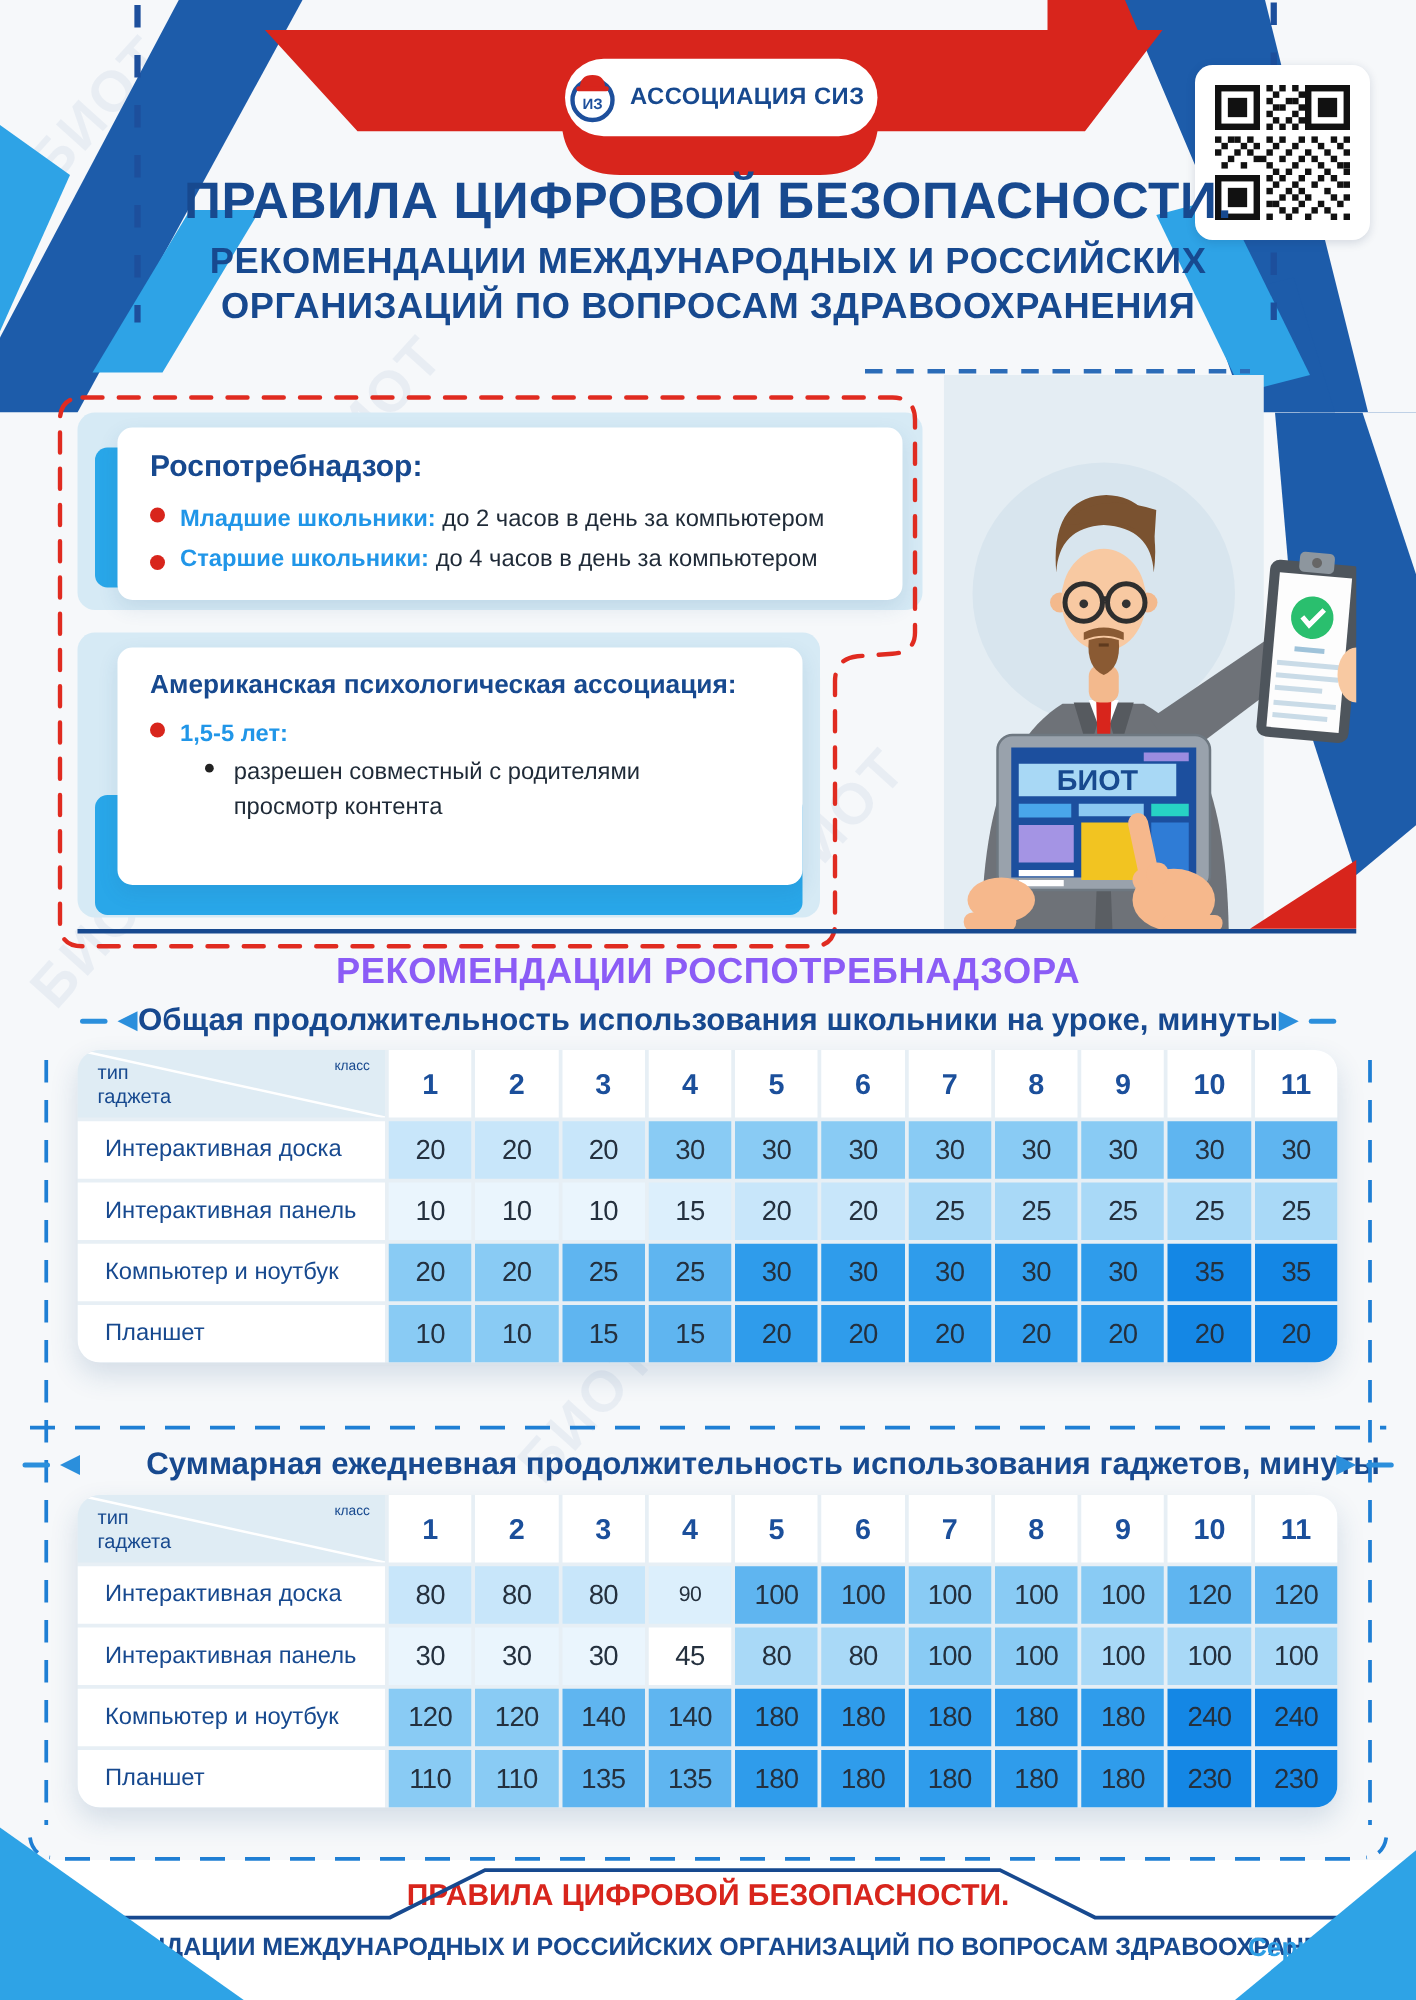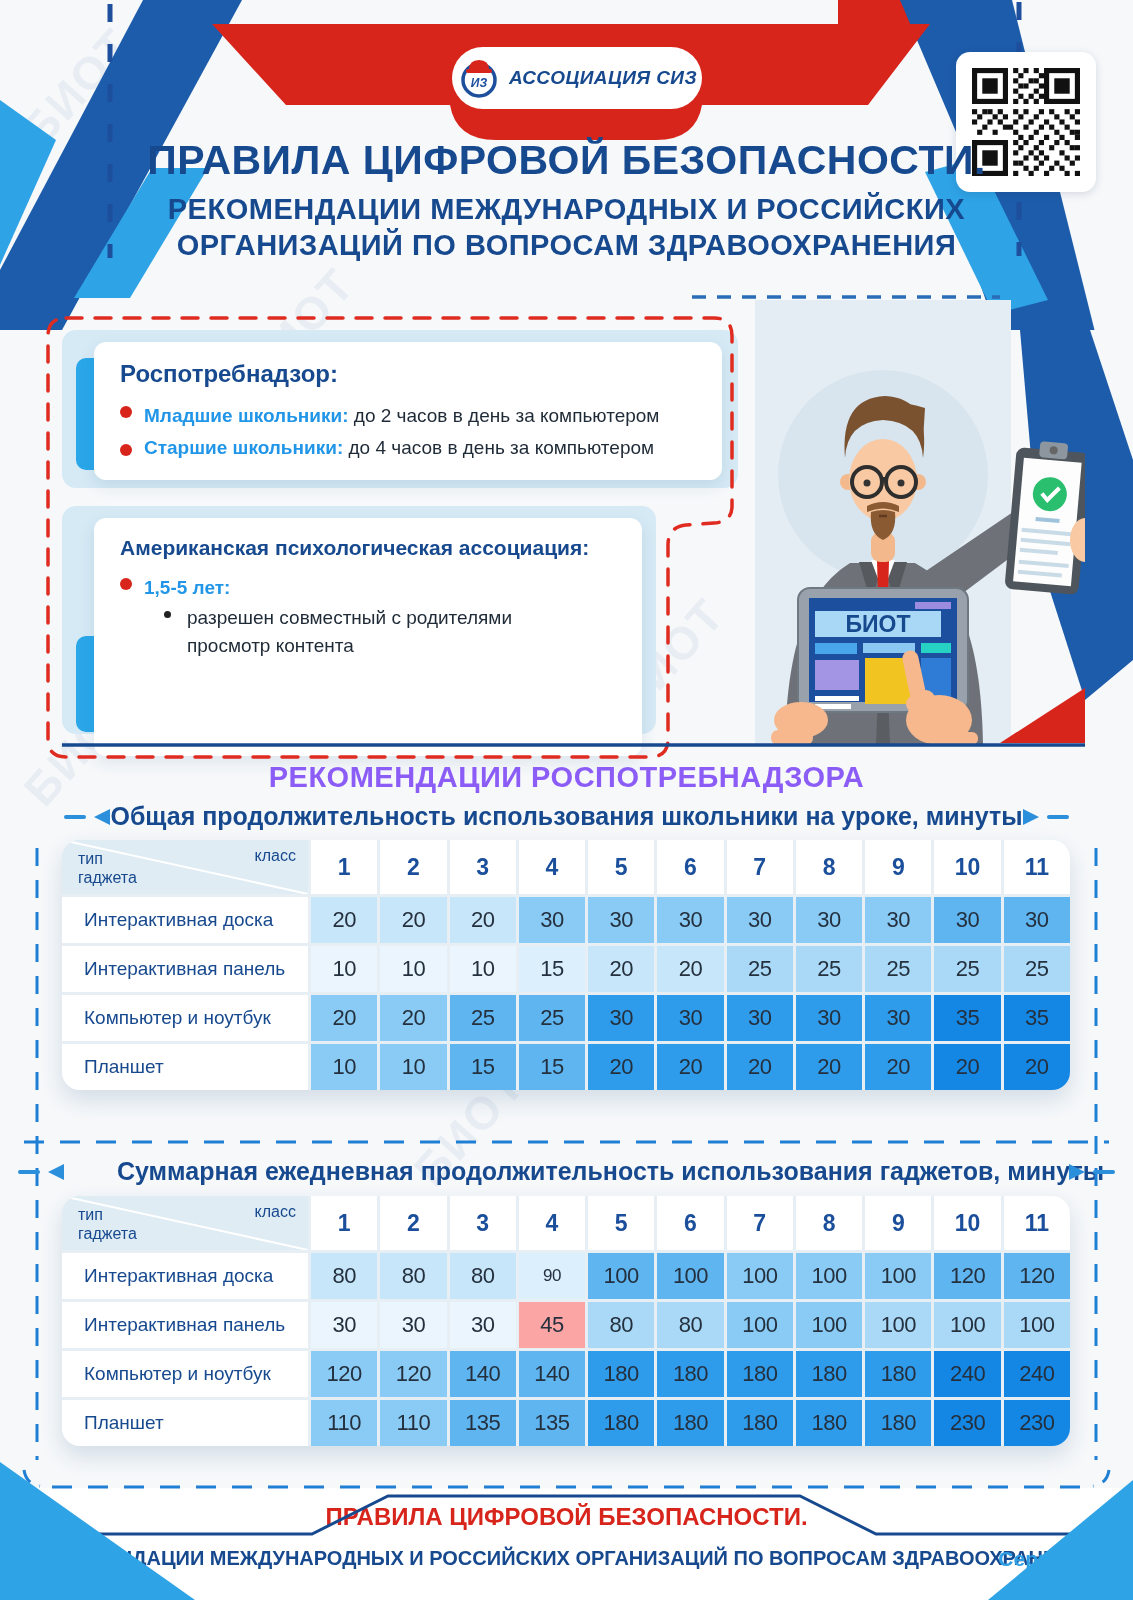--- a/index.html
+++ b/index.html
@@ -5,21 +5,21 @@
   html,body{margin:0;padding:0;background:#dfe3e6;}
   .page{position:relative;width:1133px;height:1600px;margin:0 auto;background:#f6f8fa;overflow:hidden;
         font-family:"Liberation Sans",sans-serif;}
   .abs{position:absolute;}
   svg{display:block;}
   
   .wm{position:absolute;font-weight:700;font-size:46px;color:#17498f;opacity:.055;
       transform:rotate(-48deg);letter-spacing:2px;pointer-events:none;}
   
   .logo-pill{position:absolute;left:452px;top:47px;width:250px;height:62px;background:#fff;border-radius:32px;
-      display:flex;align-items:center;justify-content:center;gap:8px;z-index:3;font-style:italic;}
+      display:flex;align-items:center;gap:8px;z-index:3;}
   .logo-text{font-size:19px;font-weight:700;color:#17498f;letter-spacing:.4px;}
   .qr-box{position:absolute;left:956px;top:52px;width:140px;height:140px;background:#fff;border-radius:14px;
       display:flex;align-items:center;justify-content:center;z-index:3;box-shadow:0 2px 8px rgba(20,40,80,.15);}
   .main-title{position:absolute;left:0;top:136px;width:100%;text-align:center;color:#17498f;z-index:3;}
   .main-title .t1{font-size:41px;font-weight:700;letter-spacing:.5px;line-height:1.2;}
   .main-title .t2{font-size:29px;font-weight:700;letter-spacing:.5px;line-height:1.25;margin-top:6px;}
   .main-title .t3{font-size:29px;font-weight:700;letter-spacing:.5px;line-height:1.25;}
   
   .panel{position:absolute;border-radius:14px;background:#d6eaf5;z-index:2;}
   .accent{position:absolute;border-radius:10px;background:#29a7e9;z-index:2;}
@@ -36,21 +36,21 @@
       color:#8b5cf6;letter-spacing:.5px;z-index:3;}
   .tbl-title{position:absolute;left:0;width:100%;text-align:center;font-size:25px;font-weight:700;color:#17498f;z-index:3;}
   
   .gadget-grid{position:absolute;left:62px;width:1008px;display:grid;
       grid-template-columns:246px repeat(11,1fr);grid-template-rows:54px repeat(4,46px);gap:3px;
       background:#e7eff5;border-radius:18px;overflow:hidden;z-index:2;
       box-shadow:0 10px 22px rgba(30,80,130,.16);}
   .cell{display:flex;align-items:center;justify-content:center;}
   .cell.head{background:#fff;font-size:23px;font-weight:700;color:#1b4f9b;}
   .cell.corner{background:#dfecf4;position:relative;}
-  .corner .c-top{position:absolute;right:12px;top:7px;font-size:16px;color:#17498f;}
+  .corner .c-top{position:absolute;right:12px;top:7px;font-size:11px;color:#17498f;}
   .corner .c-left{position:absolute;left:16px;top:9px;font-size:16px;color:#17498f;line-height:1.2;width:80px;}
   .cell.rowlabel{background:#fff;justify-content:flex-start;padding-left:22px;font-size:19px;color:#17498f;}
   .cell.val{font-size:22px;color:#24303e;letter-spacing:-.5px;}
   .cell.val.small{font-size:17px;}
   
   .footer-band{position:absolute;left:0;top:1488px;width:1133px;height:112px;background:#fff;z-index:2;}
   .f-red{position:absolute;left:0;top:1503px;width:100%;text-align:center;font-size:24px;font-weight:700;color:#d8251c;z-index:4;}
   .f-blue{position:absolute;left:0;top:1547px;width:100%;text-align:center;font-size:20px;font-weight:700;color:#17498f;z-index:4;}
   .f-site{position:absolute;left:32px;top:1547px;font-size:21px;font-weight:700;color:#2e9fe5;z-index:4;}
   .f-series{position:absolute;right:30px;top:1547px;font-size:21px;font-weight:700;color:#2e9fe5;z-index:4;}
@@ -231,21 +231,21 @@
       <span><span class="blabel">Младшие школьники: </span><span class="btext">до 2 часов в день за компьютером</span></span>
     </div>
     <div class="bullet fs19" style="left:26px;top:92px;align-items:center;">
       <span class="dot"></span>
       <span><span class="blabel">Старшие школьники: </span><span class="btext">до 4 часов в день за компьютером</span></span>
     </div>
   </div>
 
   <div class="panel" style="left:62px;top:506px;width:594px;height:228px;"></div>
   <div class="accent" style="left:76px;top:636px;width:566px;height:96px;"></div>
-  <div class="card" style="left:94px;top:518px;width:548px;height:238px;">
+  <div class="card" style="left:94px;top:518px;width:548px;height:190px;">
     <div class="card-title" style="top:18px;font-size:21px;">Американская психологическая ассоциация:</div>
     <div class="bullet fs19" style="left:26px;top:56px;">
       <span class="dot"></span>
       <span class="blabel">1,5-5 лет:</span>
     </div>
     <div class="bullet fs19" style="left:70px;top:86px;width:430px;">
       <span class="sdot"></span>
       <span class="btext">разрешен  совместный с родителями просмотр контента</span>
     </div>
   </div>
@@ -420,21 +420,21 @@
       <div class="cell val" style="background: rgb(95, 181, 240);">100</div>
       <div class="cell val" style="background: rgb(137, 203, 244);">100</div>
       <div class="cell val" style="background: rgb(137, 203, 244);">100</div>
       <div class="cell val" style="background: rgb(137, 203, 244);">100</div>
       <div class="cell val" style="background: rgb(95, 181, 240);">120</div>
       <div class="cell val" style="background: rgb(95, 181, 240);">120</div>
       <div class="cell rowlabel">Интерактивная панель</div>
       <div class="cell val" style="background: rgb(234, 245, 253);">30</div>
       <div class="cell val" style="background: rgb(234, 245, 253);">30</div>
       <div class="cell val" style="background: rgb(234, 245, 253);">30</div>
-      <div class="cell val" style="background: #fca5a5;">45</div>
+      <div class="cell val" style="background: #ffffff;">45</div>
       <div class="cell val" style="background: rgb(169, 217, 247);">80</div>
       <div class="cell val" style="background: rgb(169, 217, 247);">80</div>
       <div class="cell val" style="background: rgb(137, 203, 244);">100</div>
       <div class="cell val" style="background: rgb(137, 203, 244);">100</div>
       <div class="cell val" style="background: rgb(169, 217, 247);">100</div>
       <div class="cell val" style="background: rgb(169, 217, 247);">100</div>
       <div class="cell val" style="background: rgb(169, 217, 247);">100</div>
       <div class="cell rowlabel">Компьютер и ноутбук</div>
       <div class="cell val" style="background: rgb(137, 203, 244);">120</div>
       <div class="cell val" style="background: rgb(137, 203, 244);">120</div>

